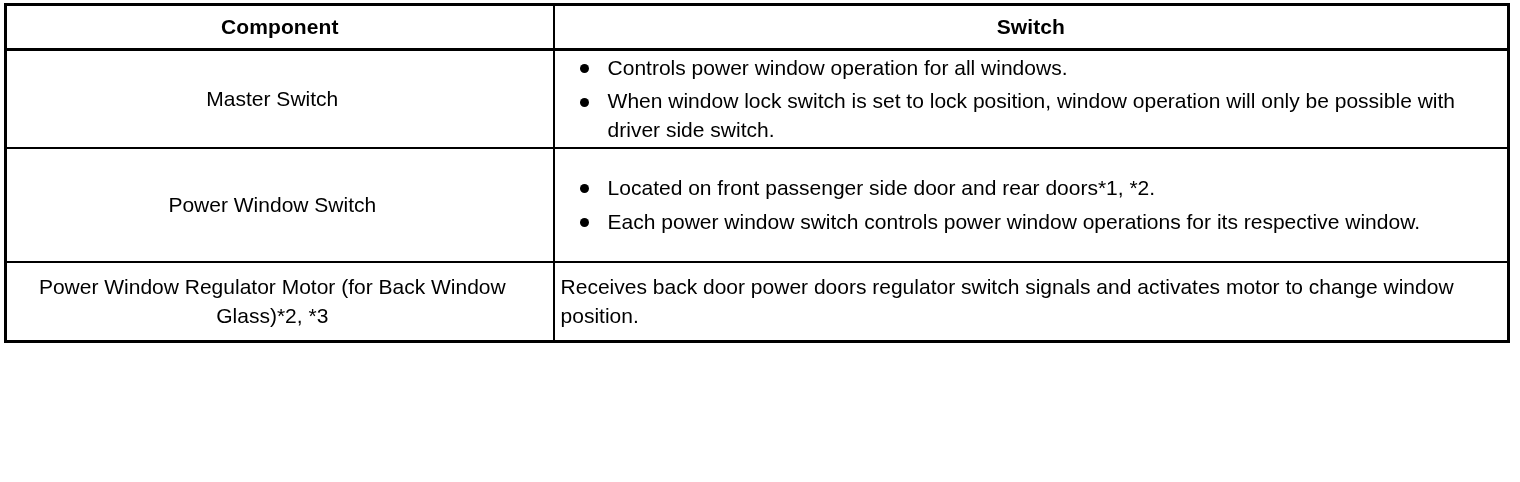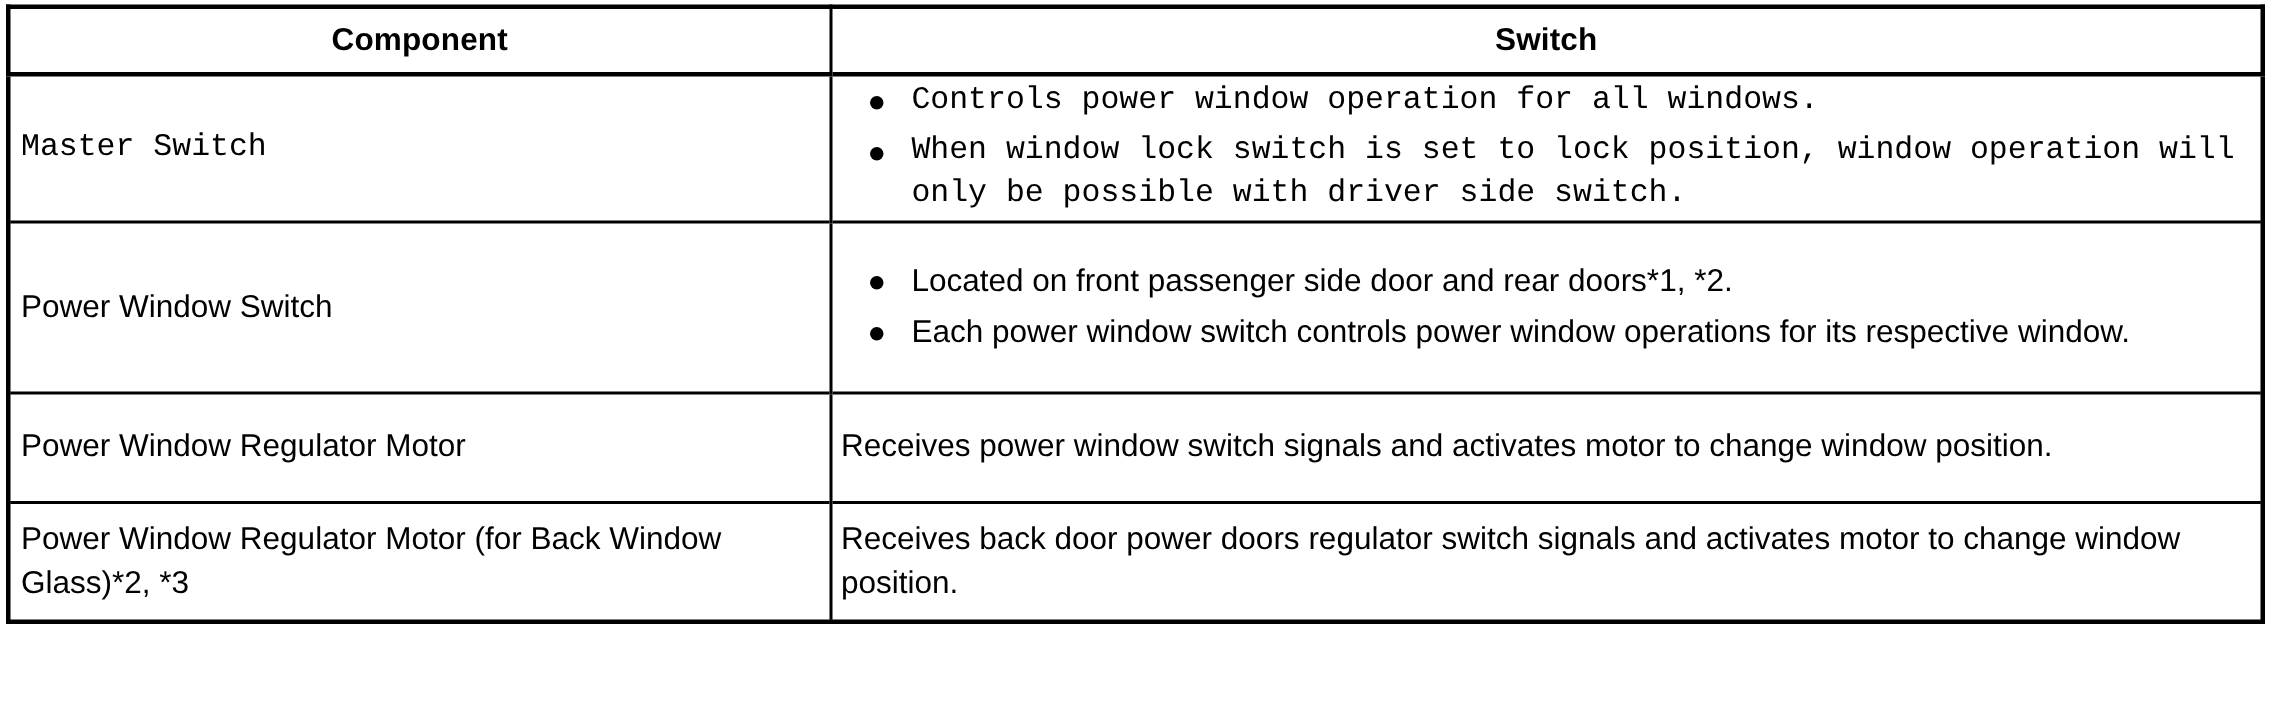--- a/index.html
+++ b/index.html
@@ -65,21 +65,21 @@
   .spec-table tbody tr + tr td {
     border-top: 2px solid #000000;
   }
 
   .cell-component .label {
     display: block;
     padding: 0 22px 0 7px;
     font-size: 21px;
     font-weight: normal;
     line-height: 1.36;
-    text-align: left;
+    text-align: center;
   }
 
   .cell-outline {
     padding: 0;
   }
 
   .cell-outline .plain {
     display: block;
     padding: 0 10px 0 6px;
     font-size: 21px;
@@ -110,21 +110,21 @@
     left: 2px;
     top: 0.50em;
     width: 9px;
     height: 9px;
     border-radius: 50%;
     background: #000000;
     display: block;
   }
 
   
-  tr.row-master-switch      th, tr.row-master-switch      td { height: 96px; font-family: Liberation Mono, monospace; }
+  tr.row-master-switch      th, tr.row-master-switch      td { height: 96px; }
   tr.row-pw-switch          th, tr.row-pw-switch          td { height: 112px; }
   tr.row-pwr-motor          th, tr.row-pwr-motor          td { height: 71px; }
   tr.row-back-door-switch   th, tr.row-back-door-switch   td { height: 70px; }
   tr.row-back-glass-motor   th, tr.row-back-glass-motor   td { height: 77px; }
 </style>
 </head>
 <body>
 
 <div class="page">
 
@@ -172,28 +172,20 @@
               <span>Located on front passenger side door and rear doors*1, *2.</span>
             </li>
             <li>
               <span class="bullet-dot"></span>
               <span>Each power window switch controls power window operations for its respective window.</span>
             </li>
           </ul>
         </td>
       </tr>
 
-      <tr class="row-pwr-motor">
-        <td class="cell-component">
-          <span class="label">Power Window Regulator Motor</span>
-        </td>
-        <td class="cell-outline">
-          <span class="plain">Receives power window switch signals and activates motor to change window position.</span>
-        </td>
-      </tr>
 
 
       <tr class="row-back-glass-motor">
         <td class="cell-component">
           <span class="label">Power Window Regulator Motor (for Back Window Glass)*2, *3</span>
         </td>
         <td class="cell-outline">
           <span class="plain">Receives back door power doors regulator switch signals and activates motor to change window position.</span>
         </td>
       </tr>

